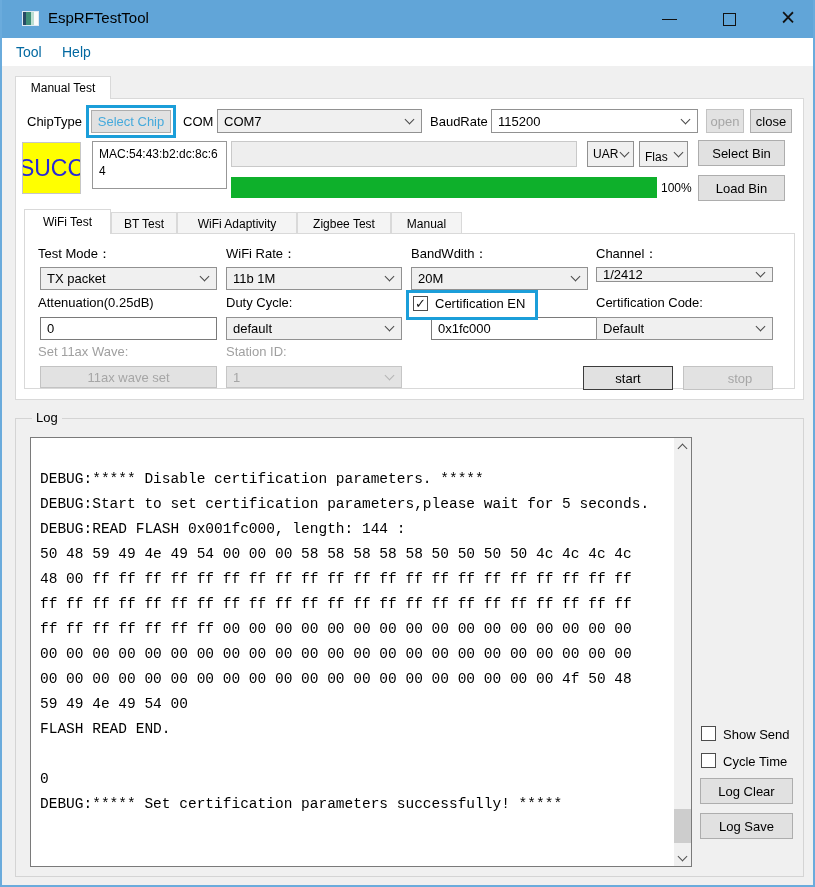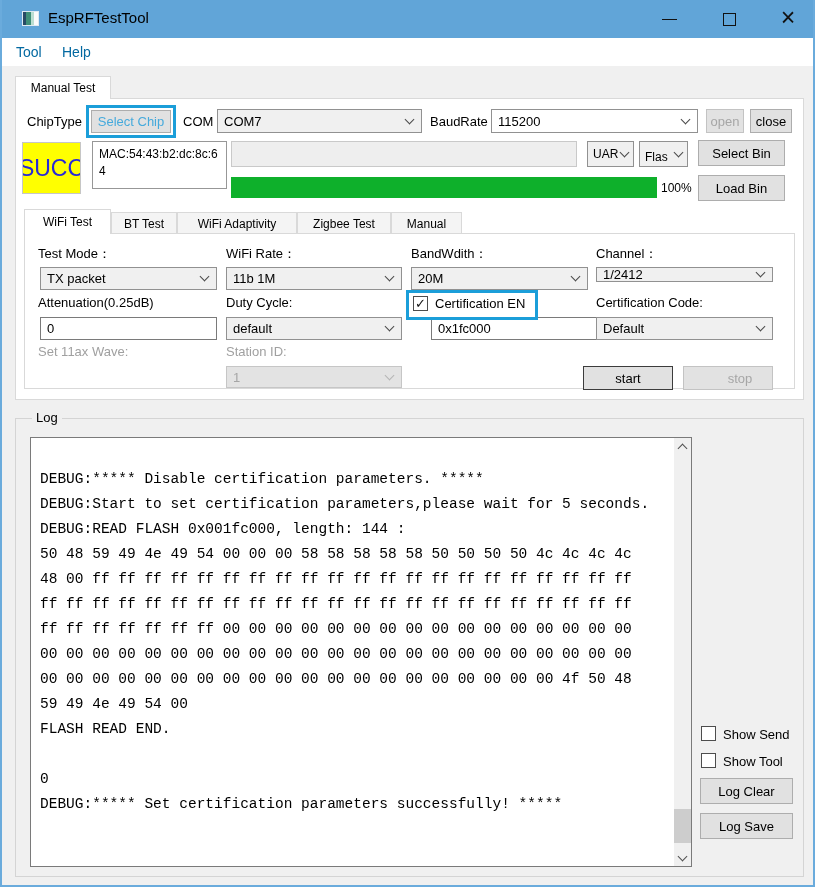--- a/index.html
+++ b/index.html
@@ -187,20 +187,21 @@
   <div class="input" style="left:409px; top:317px; width:177px; height:23px; z-index:2;margin-left:20px;">
     <span class="cval">0x1fc000</span>
   </div>
   <div class="combo" style="left:594px; top:317px; width:177px; height:23px; z-index:2;">
     <span class="cval">Default</span>
       <span class="chev"></span>
   </div>
 
   <span class="label dim" style="left:36px; top:344px; z-index:2;">Set 11ax Wave:</span>
   <span class="label dim" style="left:224px; top:344px; z-index:2;">Station ID:</span>
+  <div class="btn disabled" style="left:38px; top:366px; width:177px; height:22px; z-index:2;">11ax wave set</div>
   <div class="combo disabled" style="left:224px; top:366px; width:176px; height:22px; z-index:2;">
     <span class="cval">1</span>
       <span class="chev"></span>
   </div>
   <div class="btn default" style="left:581px; top:366px; width:90px; height:24px; z-index:2;">start</div>
   <div class="btn disabled" style="left:681px; top:366px; width:90px; height:24px; z-index:2;padding-left:24px;">stop</div>
 
   <span class="group-label">Log</span>
   <div class="groupbox"></div>
 
@@ -230,17 +231,17 @@
       <div class="sb-thumb"></div>
       <div class="sb-btn sb-down">
           <span class="chev-dn"></span>
         </div>
     </div>
   </div>
 
   <div class="cb" style="left:699px; top:726px;"></div>
   <span class="label" style="left:721px; top:727px;">Show Send</span>
   <div class="cb" style="left:699px; top:753px;"></div>
-  <span class="label" style="left:721px; top:754px;">Show Tool</span>
+  <span class="label" style="left:721px; top:754px;">Cycle Time</span>
   <div class="btn" style="left:698px; top:778px; width:93px; height:26px;">Log Clear</div>
   <div class="btn" style="left:698px; top:813px; width:93px; height:26px;">Log Save</div>
 
 </div>
 
 </body></html>

